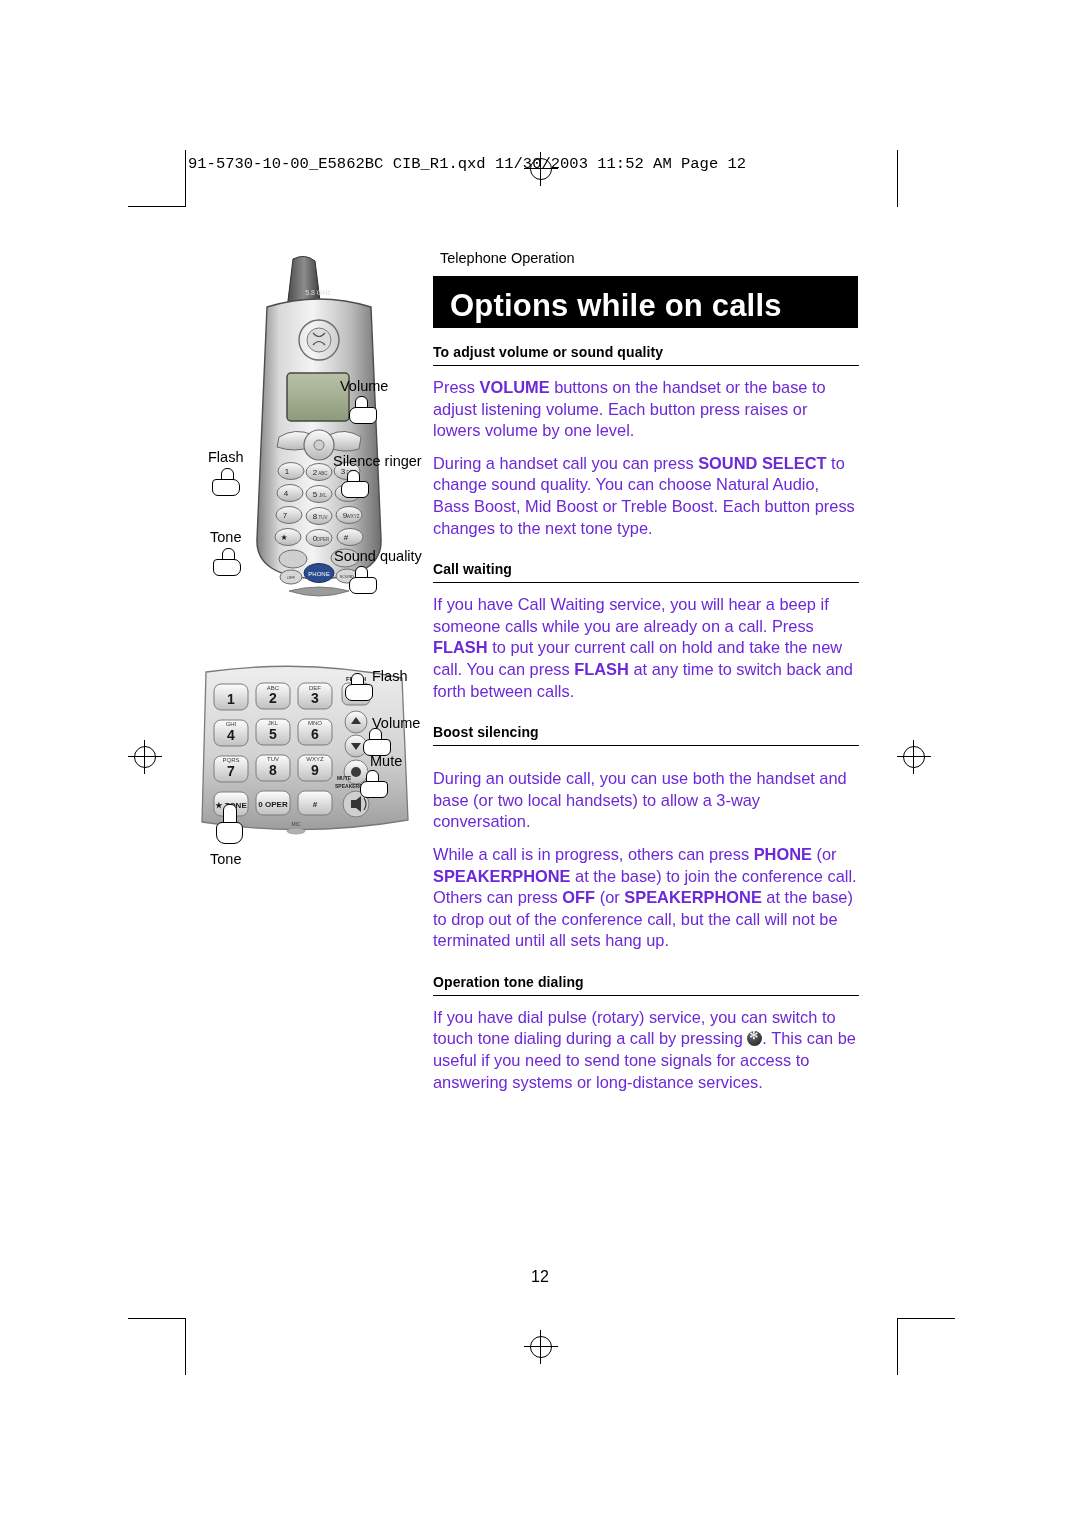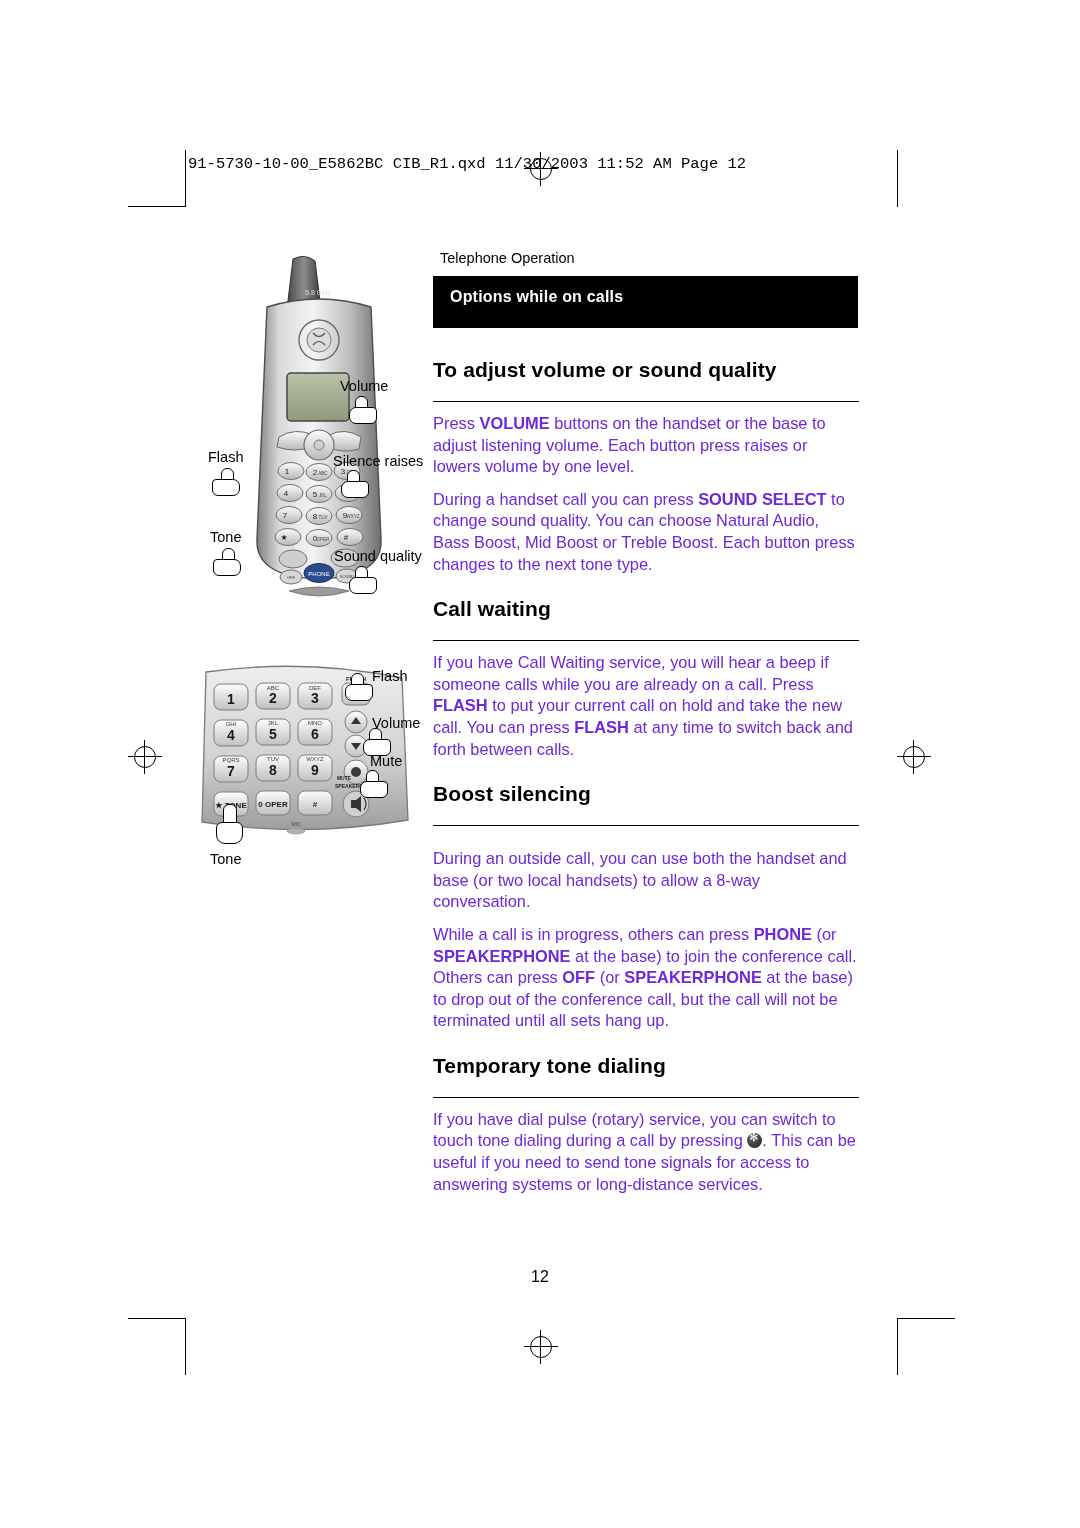--- a/index.html
+++ b/index.html
@@ -71,37 +71,37 @@
     top: 276px;
     width: 425px;
     height: 52px;
     background: #000;
   }
   .title-bar span {
     position: absolute;
     left: 17px;
     top: 12px;
     color: #fff;
-    font-size: 16px;
+    font-size: 31px;
     font-weight: bold;
     letter-spacing: 0.2px;
   }
 
   .col-right {
     position: absolute;
     left: 433px;
     top: 340px;
     width: 426px;
   }
 
   h2.sec {
-    font-size: 21px;
+    font-size: 14px;
     font-weight: bold;
-    margin: 18px 0 2px 0;
-    padding: 0 0 19px 0;
+    margin: 4px 0 2px 0;
+    padding: 0 0 5px 0;
     border-bottom: 1.5px solid #000;
     letter-spacing: 0.1px;
   }
   .sec-block { margin-bottom: 22px; }
 
   p.body {
     font-size: 16.4px;
     line-height: 21.6px;
     margin: 11px 0 0 0;
     color: #6d28d9;
@@ -330,21 +330,21 @@
   <div class="finger"></div>
     <div class="palm"></div>
 </div>
 
 <div class="lbl" style="left:208px; top:449px;">Flash</div>
 <div class="hand" style="left:210px; top:468px; transform:scaleX(-1);">
   <div class="finger"></div>
     <div class="palm"></div>
 </div>
 
-<div class="lbl" style="left:333px; top:453px;">Silence raises</div>
+<div class="lbl" style="left:333px; top:453px;">Silence ringer</div>
 <div class="hand" style="left:341px; top:470px;">
   <div class="finger"></div>
     <div class="palm"></div>
 </div>
 
 <div class="lbl" style="left:210px; top:529px;">Tone</div>
 <div class="hand" style="left:211px; top:548px; transform:scaleX(-1);">
   <div class="finger"></div>
     <div class="palm"></div>
 </div>
@@ -469,24 +469,24 @@
   <div class="sec-block">
     <h2 class="sec">Call waiting</h2>
     <p class="body">If you have Call Waiting service, you will hear a beep if someone calls while you are already on a call. Press <b>FLASH</b> to put your current call on hold and take the new call. You can press <b>FLASH</b> at any time to switch back and forth between calls.</p>
   </div>
 
   <div class="sec-block">
     <h2 class="sec">Boost silencing</h2>
   </div>
 
   <div class="sec-block">
-    <p class="body">During an outside call, you can use both the handset and base (or two local handsets) to allow a 8-way conversation.</p>
+    <p class="body">During an outside call, you can use both the handset and base (or two local handsets) to allow a 3-way conversation.</p>
     <p class="body">While a call is in progress, others can press <b>PHONE</b> (or <b>SPEAKERPHONE</b> at the base) to join the conference call. Others can press <b>OFF</b> (or <b>SPEAKERPHONE</b> at the base) to drop out of the conference call, but the call will not be terminated until all sets hang up.</p>
   </div>
 
   <div class="sec-block">
-    <h2 class="sec">Temporary tone dialing</h2>
+    <h2 class="sec">Operation tone dialing</h2>
     <p class="body">If you have dial pulse (rotary) service, you can switch to touch tone dialing during a call by pressing <span class="tonedot"></span>. This can be useful if you need to send tone signals for access to answering systems or long-distance services.</p>
   </div>
 
 </div>
 
 <div class="page-num">12</div>
 
 </body></html>

